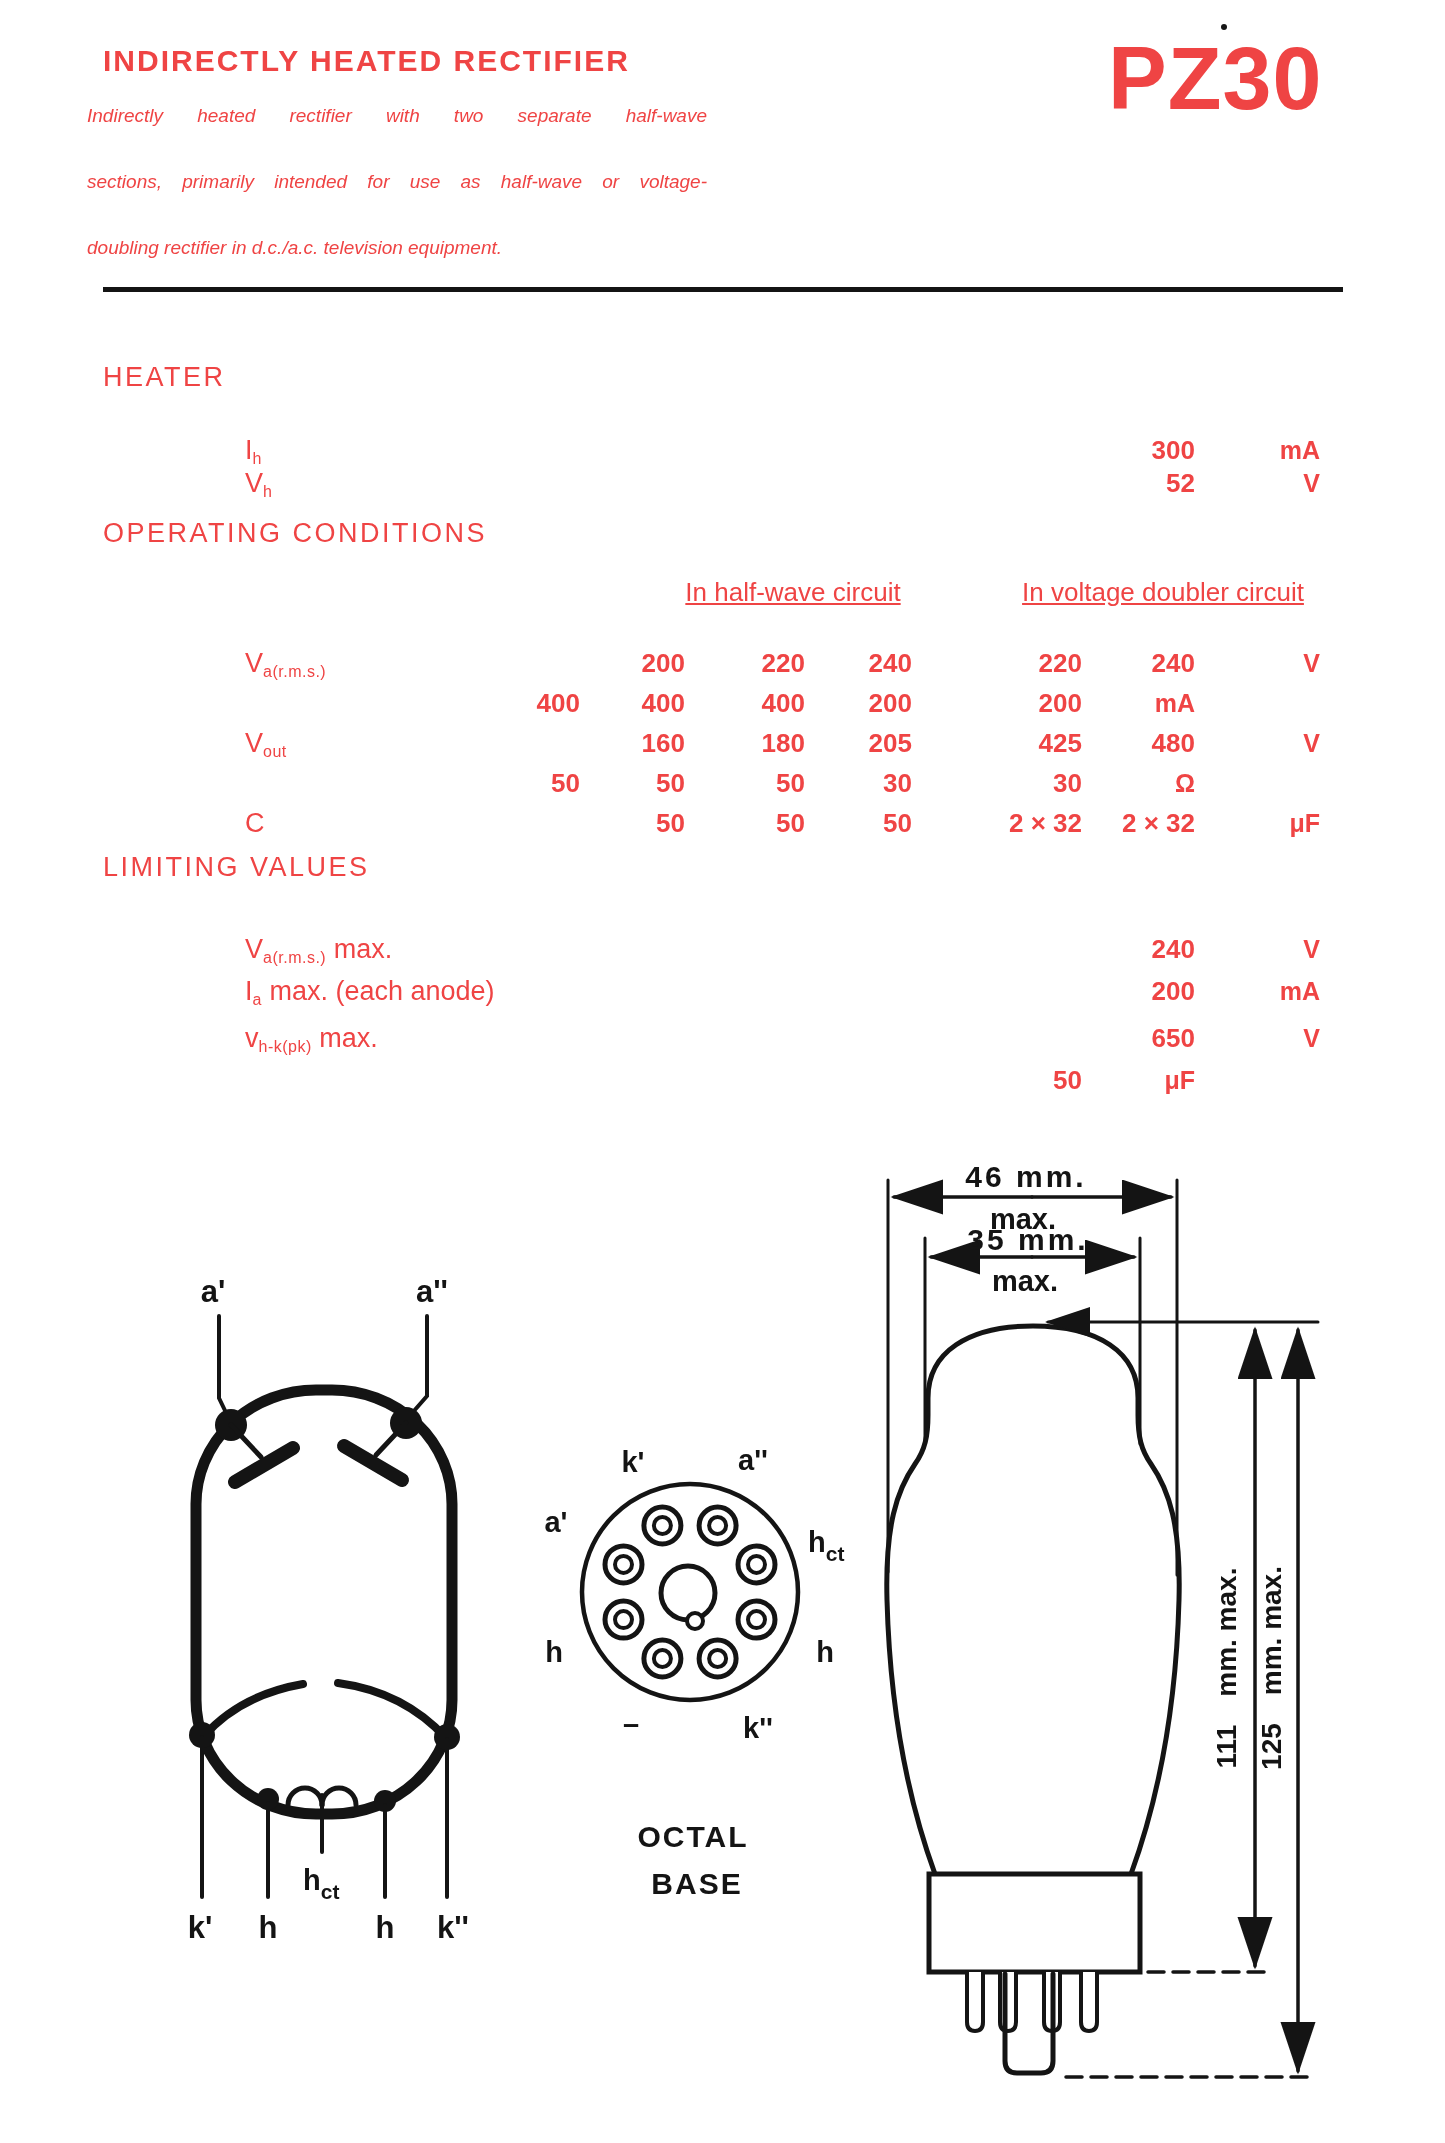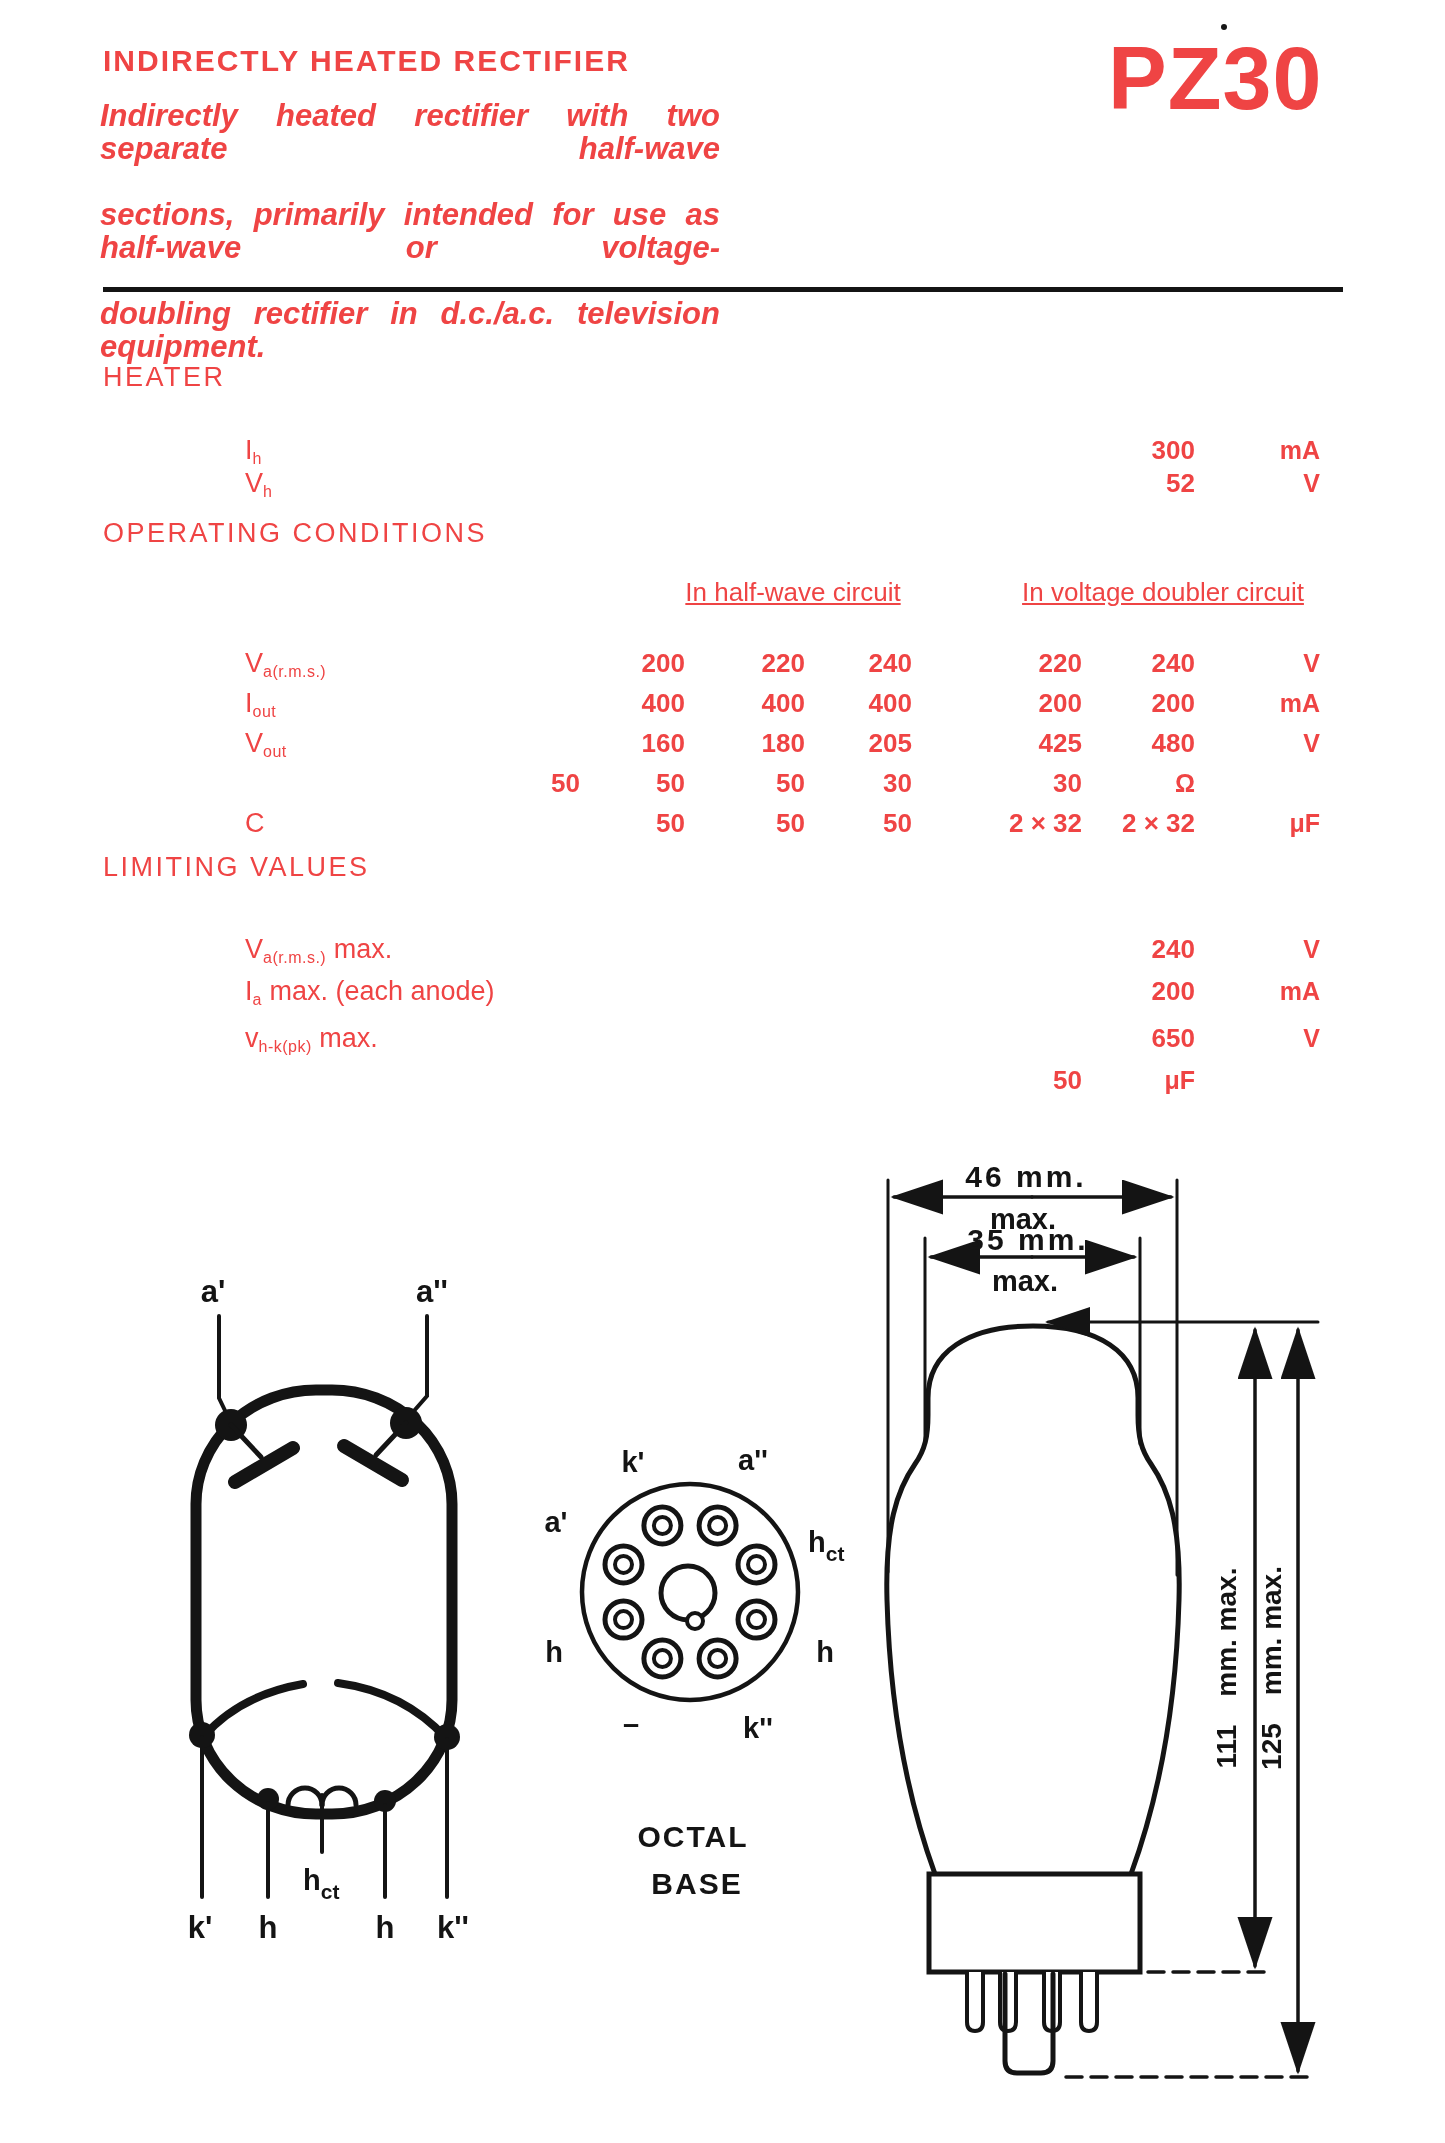--- a/index.html
+++ b/index.html
@@ -4,21 +4,21 @@
 <style>
   html,body{margin:0;padding:0;background:#888;}
   .page{position:relative;width:1445px;height:2143px;background:#ffffff;color:#ef4444;
         font-family:"Liberation Sans",sans-serif;overflow:hidden;}
   .abs{position:absolute;}
   
   .title{left:103px;top:44px;font-size:30px;font-weight:700;letter-spacing:2px;}
   .partno{left:1108px;top:26px;font-size:88px;font-weight:700;letter-spacing:1px;
           transform:scaleY(1.02);transform-origin:top left;}
   .pz-dot{left:1221px;top:24px;width:6px;height:6px;border-radius:50%;background:#161616;}
-  .desc{left:100px;top:99px;width:620px;font-size:31px;font-style:italic;font-weight:700;}
+  .desc{left:87px;top:99px;width:620px;font-size:19px;font-style:italic;font-weight:400;}
   .desc .dline{line-height:33px;text-align:justify;}
   .desc .dline.stretch::after{content:"";display:inline-block;width:100%;}
   .rule{left:103px;top:287px;width:1240px;height:5px;background:#141414;}
   
   .shead{font-size:27px;font-weight:400;letter-spacing:2.5px;}
   
   .tbl{left:103px;width:1217px;}
   .kv-row{display:grid;grid-template-columns:1fr 113px 125px;height:33px;align-items:baseline;}
   .kv-row .tlabel{padding-left:142px;}
   .num{text-align:right;font-weight:700;font-size:26px;margin-top:36px;}
@@ -70,21 +70,20 @@
     <div class="oc-row">
       <span class="tlabel"><span>V</span><sub>a(r.m.s.)</sub><span></span></span>
       <span class="num">200</span>
       <span class="num">220</span>
       <span class="num">240</span>
       <span class="num">220</span>
       <span class="num">240</span>
       <span class="unit">V</span>
     </div>
     <div class="oc-row">
-      <span class="tlabel"><span>I</span><sub>out</sub><span></span></span>
       <span class="num">400</span>
       <span class="num">400</span>
       <span class="num">400</span>
       <span class="num">200</span>
       <span class="num">200</span>
       <span class="unit">mA</span>
     </div>
     <div class="oc-row">
       <span class="tlabel"><span>V</span><sub>out</sub><span></span></span>
       <span class="num">160</span>

